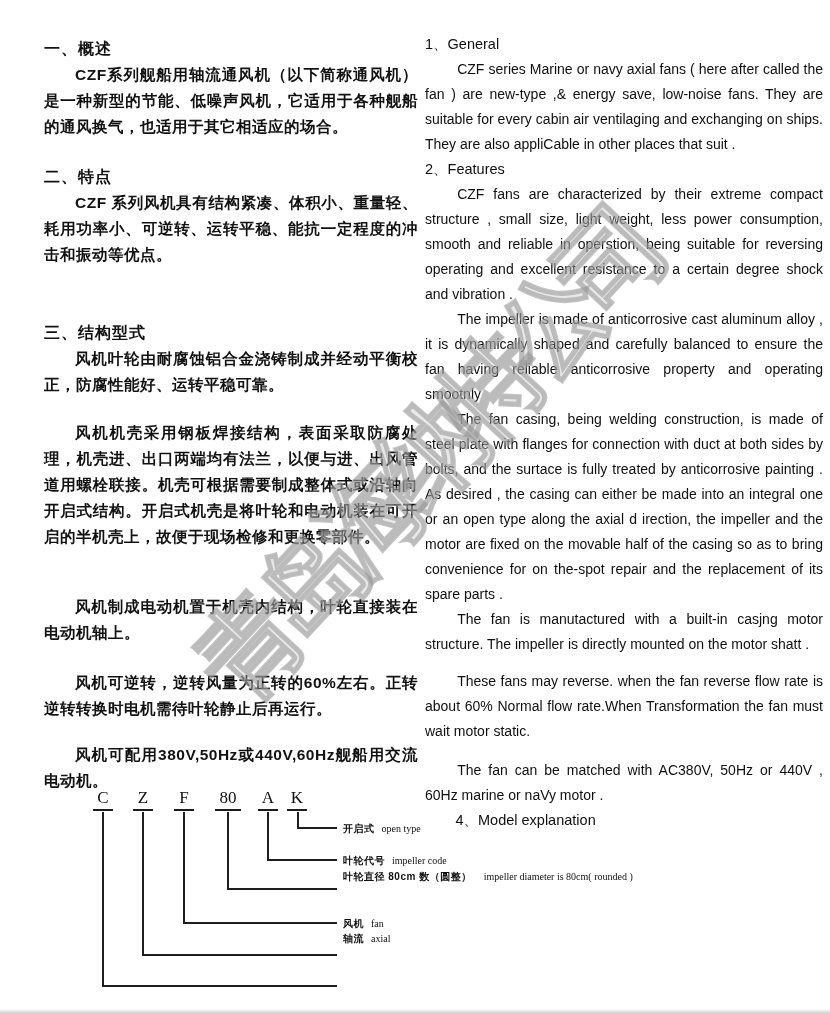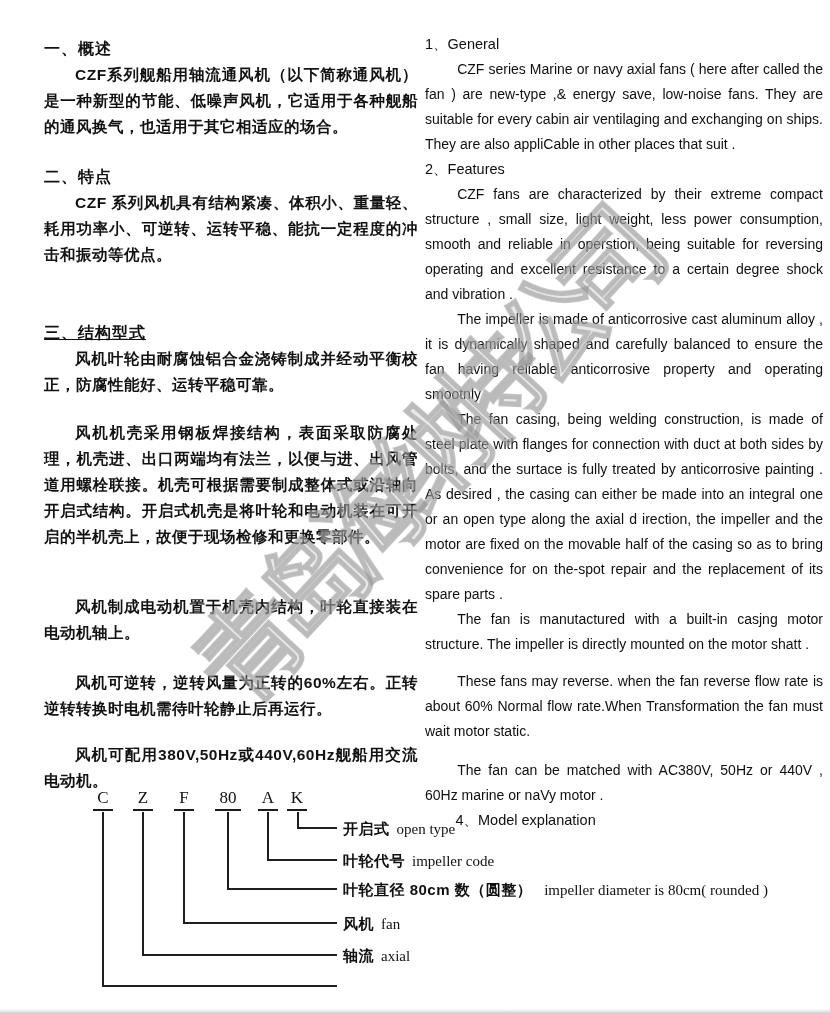--- a/index.html
+++ b/index.html
@@ -11,21 +11,21 @@
   .page{position:absolute;inset:0;padding-left:44px;}
   
   .col-left{
     position:absolute;left:44px;top:36px;width:374px;
     font-size:15.5px;line-height:26px;font-weight:700;
     text-align:justify;color:#121212;
   }
   .col-left h3{margin:0;font-size:16px;line-height:26px;font-weight:800;letter-spacing:1px;}
   .col-left p{margin:0;text-indent:2em;letter-spacing:0.5px;}
   .lmt1{margin-top:24px !important;}
-  .lmt2{margin-top:52px !important;text-decoration:underline;}
+  .lmt2{margin-top:52px !important;}
   .lmt3{margin-top:22px !important;}
   .lmt4{margin-top:44px !important;}
   .lmt5{margin-top:24px !important;}
   .lmt6{margin-top:20px !important;}
   
   .col-right{
     position:absolute;left:425px;top:32px;width:398px;
     font-size:14px;line-height:25px;color:#0f0f0f;
     text-align:justify;
   }
@@ -40,21 +40,21 @@
     position:absolute;top:0;text-align:center;
     font-family:"Liberation Serif","DejaVu Serif",serif;
     font-size:17px;line-height:20px;color:#111;
     border-bottom:2px solid #1c1c1c;padding-bottom:1px;
   }
   .dline{position:absolute;background:#1e1e1e;}
   .vline{width:2px;}
   .hline{height:2px;}
   .diag-label{
     position:absolute;left:343px;white-space:nowrap;
-    font-size:15px;line-height:22px;color:#101010;
+    font-size:10px;line-height:22px;color:#101010;
   }
   .diag-label .zh{font-weight:700;letter-spacing:0.5px;}
   .diag-label .en{font-family:"Liberation Serif","DejaVu Serif",serif;font-weight:400;margin-left:7px;}
   
   .watermark{
     position:absolute;left:45px;top:396px;width:770px;height:130px;
     text-align:center;transform:rotate(-47deg);transform-origin:center;
     font-size:104px;line-height:120px;font-weight:700;white-space:nowrap;
     letter-spacing:-16px;
     color:rgba(178,178,178,0.30);
@@ -119,27 +119,27 @@
     <div class="dline hline" style="left:183px;top:134px;width:154px;"></div>
     <div class="dline hline" style="left:142px;top:166px;width:195px;"></div>
     <div class="dline hline" style="left:102px;top:197px;width:235px;"></div>
 
     <div class="diag-label" style="top:30px;">
       <span class="zh">开启式</span><span class="en">open type</span>
     </div>
     <div class="diag-label" style="top:62px;">
       <span class="zh">叶轮代号</span><span class="en">impeller code</span>
     </div>
-    <div class="diag-label" style="top:91px;">
+    <div class="diag-label" style="top:78px;">
       <span class="zh">叶轮直径 80cm 数（圆整）</span><span class="en" style="margin-left:12px;">impeller diameter is 80cm( rounded )</span>
     </div>
     <div class="diag-label" style="top:125px;">
       <span class="zh">风机</span><span class="en">fan</span>
     </div>
-    <div class="diag-label" style="top:157px;">
+    <div class="diag-label" style="top:140px;">
       <span class="zh">轴流</span><span class="en">axial</span>
     </div>
     <div class="diag-label" style="top:200px;margin-top:27px;">
       <span class="zh">舰船用</span><span class="en" style="margin-left:10px;">marine or navy</span>
     </div>
   </div>
 
   <div class="watermark">青岛海纳特公司</div>
 
   <div class="scan-edge"></div>

